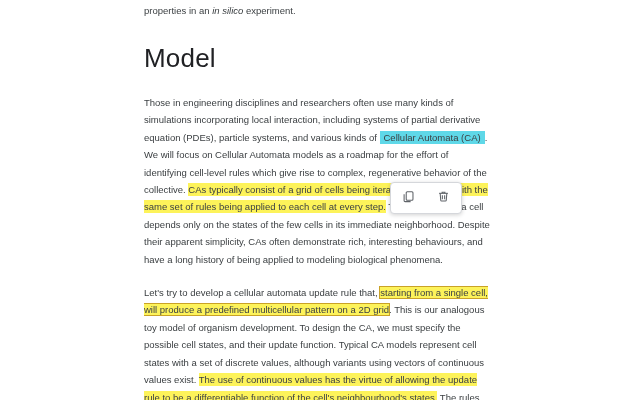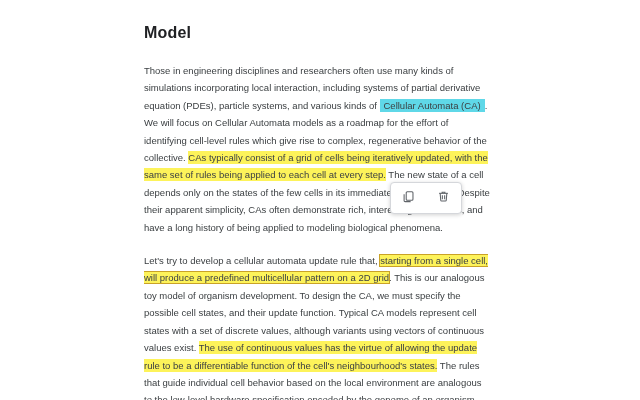--- a/index.html
+++ b/index.html
@@ -27,22 +27,22 @@
     width: 348px;
   }
   .partial-line {
     font-size: 9.5px;
     line-height: 17px;
     color: #3c4043;
     padding-top: 2px;
   }
   .partial-line i { font-style: italic; }
   h1.section-title {
-    font-size: 16px;
-    font-weight: bold;
+    font-size: 26px;
+    font-weight: normal;
     color: #202124;
     margin: 24px 0 20px 0;
     letter-spacing: 0.2px;
     font-family: "Liberation Sans", sans-serif;
   }
   p.para {
     font-size: 9.5px;
     line-height: 17.4px;
     margin: 0 0 16px 0;
     text-align: left;
@@ -101,20 +101,23 @@
     height: 400px;
   }
 </style>
 </head>
 <body>
 
 <div class="page">
 
   <div class="content">
 
+    <div class="partial-line">
+      <span>properties in an </span><i>in silico</i><span> experiment.</span>
+    </div>
 
     <h1 class="section-title">Model</h1>
 
     <p class="para">
       <span>Those in engineering disciplines and researchers often use many kinds of simulations incorporating local interaction, including systems of partial derivative equation (PDEs), particle systems, and various kinds of </span><span class="hl-cyan">Cellular Automata (CA)</span><span>. We will focus on Cellular Automata models as a roadmap for the effort of identifying cell-level rules which give rise to complex, regenerative behavior of the collective. </span><span class="hl-yellow">CAs typically consist of a grid of cells being iteratively updated, with the same set of rules being applied to each cell at every step.</span><span> The new state of a cell depends only on the states of the few cells in its immediate neighborhood. Despite their apparent simplicity, CAs often demonstrate rich, interesting behaviours, and have a long history of being applied to modeling biological phenomena.</span>
     </p>
 
     <p class="para">
       <span>Let's try to develop a cellular automata update rule that, </span><span class="hl-yellow-outline">starting from a single cell, will produce a predefined multicellular pattern on a 2D grid</span><span>. This is our analogous toy model of organism development. To design the CA, we must specify the possible cell states, and their update function. Typical CA models represent cell states with a set of discrete values, although variants using vectors of continuous values exist. </span><span class="hl-yellow">The use of continuous values has the virtue of allowing the update rule to be a differentiable function of the cell's neighbourhood's states.</span><span> The rules that guide individual cell behavior based on the local environment are analogous to the low-level hardware specification encoded by the genome of an organism. Running our model for a set amount of steps from a starting configuration will reveal the patterning behavior that is enabled by such hardware.</span>
     </p>

